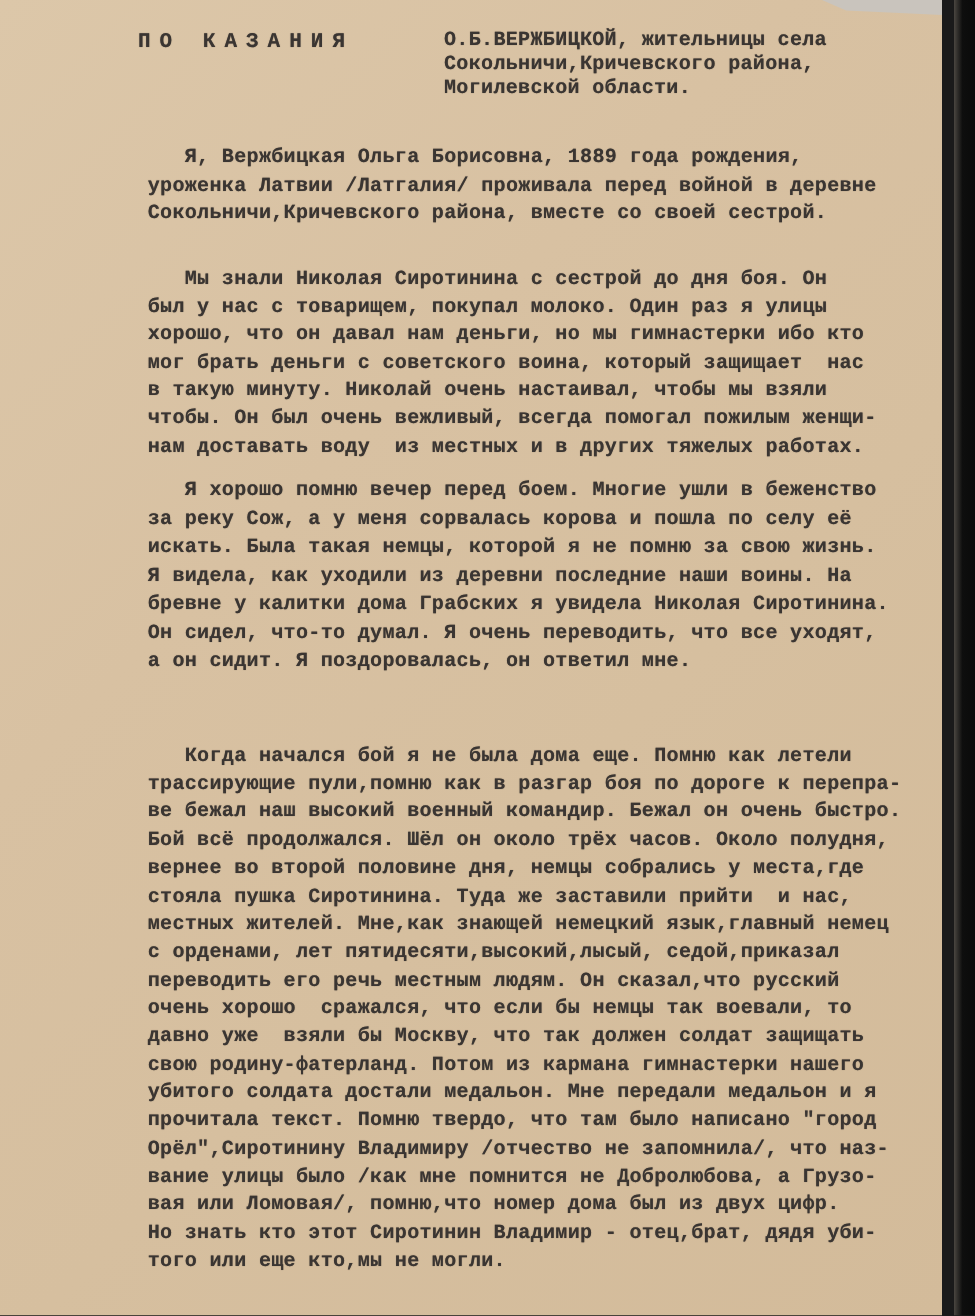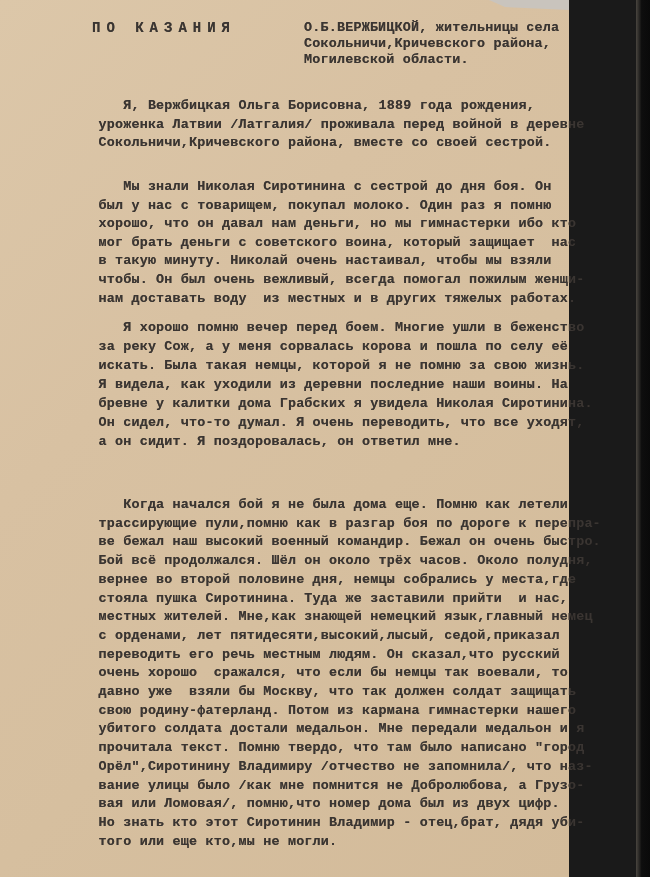--- a/index.html
+++ b/index.html
@@ -1,21 +1,21 @@
 <!DOCTYPE html>
 <html><head>
 <meta charset="utf-8">
 <style>
   html, body { margin:0; padding:0; }
   body {
     width:650px; height:877px; overflow:hidden; position:relative;
     background:#1a1a1a;
   }
   .paper {
-    position:absolute; left:0; top:0; width:569px; height:877px;
+    position:absolute; left:0; top:0; width:628px; height:877px;
     background: linear-gradient(135deg, #dcc7a9 0%, #d8c1a2 35%, #d6bf9f 60%, #d3bb9a 100%);
   }
   .corner {
     position:absolute; right:0; top:0; width:80px; height:10px;
     background:#c9c4bd;
     clip-path: polygon(0 0, 100% 0, 100% 100%, 20% 70%);
   }
   .edge {
     position:absolute; left:636px; top:0; width:14px; height:877px;
     background: linear-gradient(90deg, #4a4640 0%, #0e0e0e 40%, #0a0a0a 100%);
@@ -27,21 +27,21 @@
     position:absolute;
     white-space:pre;
     letter-spacing:0.2px;
     font-weight:bold;
     text-shadow: 0 0 0.6px rgba(40,35,30,0.6);
   }
   .title {
     left:92px; top:20px; font-size:14px; letter-spacing:6px;
   }
   .subject {
-    left:304px; top:20px; line-height:16px;
+    left:296px; top:20px; line-height:16px;
   }
   .para { left:82px; line-height:18.6px; }
   .p1 { top:97px; }
   .p2 { top:178px; }
   .p3 { top:318px; line-height:19px; }
   .p4 { top:496px; line-height:18.7px; }
 </style>
 </head>
 <body>
 
@@ -52,21 +52,21 @@
 
   <div class="text subject"><span>О.Б.ВЕРЖБИЦКОЙ, жительницы села</span>
 <span>Сокольничи,Кричевского района,</span>
 <span>Могилевской области.</span></div>
 
   <div class="text para p1"><span>     Я, Вержбицкая Ольга Борисовна, 1889 года рождения,</span>
 <span>  уроженка Латвии /Латгалия/ проживала перед войной в деревне</span>
 <span>  Сокольничи,Кричевского района, вместе со своей сестрой.</span></div>
 
   <div class="text para p2"><span>     Мы знали Николая Сиротинина с сестрой до дня боя. Он</span>
-<span>  был у нас с товарищем, покупал молоко. Один раз я помню</span>
+<span>  был у нас с товарищем, покупал молоко. Один раз я улицы</span>
 <span>  хорошо, что он давал нам деньги, но мы гимнастерки ибо кто</span>
 <span>  мог брать деньги с советского воина, который защищает  нас</span>
 <span>  в такую минуту. Николай очень настаивал, чтобы мы взяли</span>
 <span>  чтобы. Он был очень вежливый, всегда помогал пожилым женщи-</span>
 <span>  нам доставать воду  из местных и в других тяжелых работах.</span></div>
 
   <div class="text para p3"><span>     Я хорошо помню вечер перед боем. Многие ушли в беженство</span>
 <span>  за реку Сож, а у меня сорвалась корова и пошла по селу её</span>
 <span>  искать. Была такая немцы, которой я не помню за свою жизнь.</span>
 <span>  Я видела, как уходили из деревни последние наши воины. На</span>

